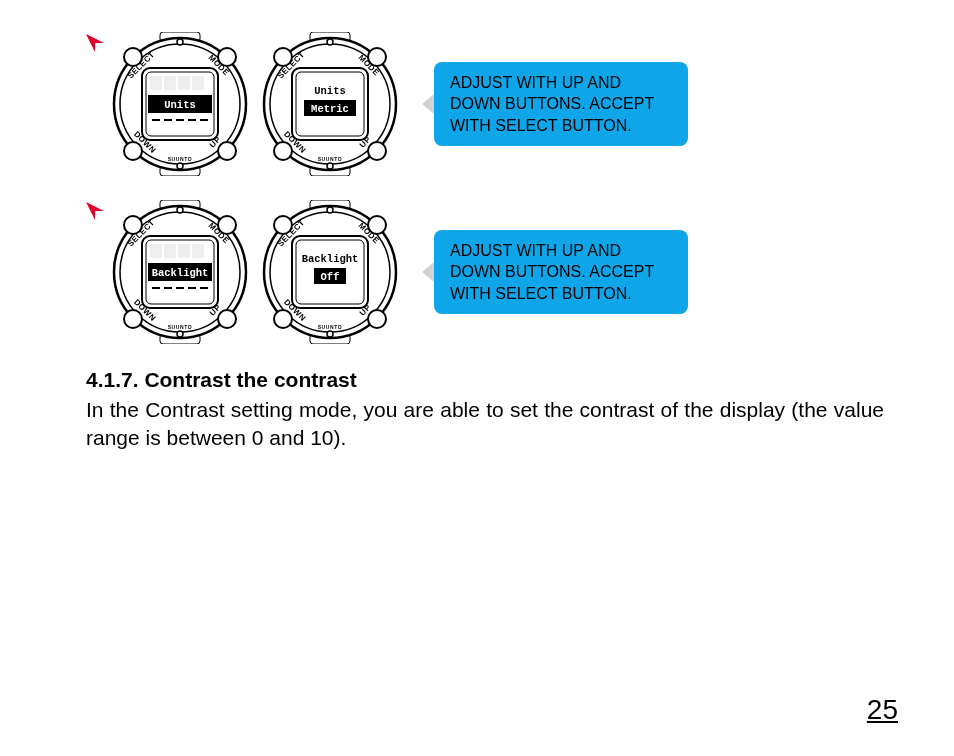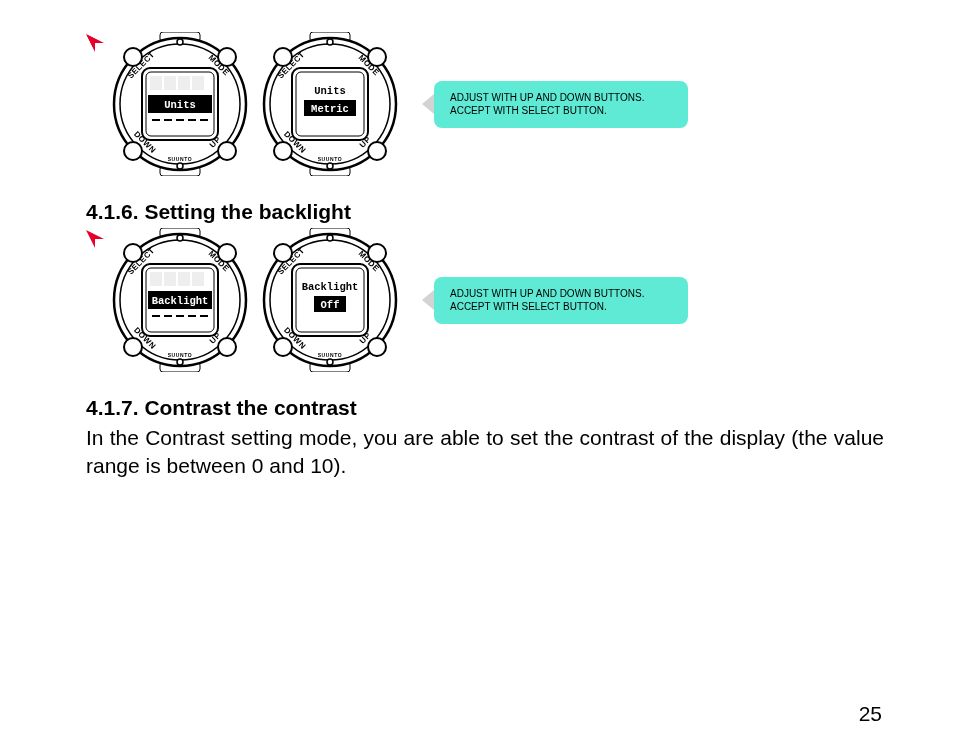--- a/index.html
+++ b/index.html
@@ -61,24 +61,24 @@
   .face-line {
     font-family: "Courier New", monospace;
     font-weight: 700;
     font-size: 10.5px;
     text-anchor: middle;
   }
   .face-line.light { fill:#000; }
   .face-line.onblack { fill:#fff; }
   
   .callout {
-    background:#5eead4;
+    background:#0ea5e9;
     border-radius:8px;
     padding:10px 18px 10px 16px;
-    font-size:10px;
+    font-size:16px;
     font-weight:400;
     line-height:1.35;
     color:#000;
     position:relative;
     margin-left:28px;
     width:220px;
     font-family: Arial, Helvetica, sans-serif;
   }
   .callout::before{
     content:"";
@@ -101,23 +101,24 @@
   p.body {
     font-size:21px;
     line-height:1.33;
     margin:2px 0 16px 0;
     font-family: Arial, Helvetica, sans-serif;
     text-align: justify;
   }
   .page-num {
     position:absolute;
     bottom:30px;
-    right:72px;
-    font-size:21px;
-    font-family: Arial, Helvetica, sans-serif;
+    right:56px;
+    font-size:28px;
+    font-family: Arial, Helvetica, sans-serif;
+    text-decoration: underline;
   }
 </style>
 </head>
 <body>
 
 <div class="page">
 
   <div class="figure-row">
     <span class="red-arrow">
       <svg viewBox="0 0 18 18" width="18" height="18">
@@ -211,21 +212,20 @@
           <text class="brand-label" x="72" y="129" text-anchor="middle">SUUNTO</text>
         </svg>
       </div>
     </div>
 
     <div class="callout">
       <span>ADJUST WITH UP AND DOWN BUTTONS. ACCEPT WITH SELECT BUTTON.</span>
     </div>
   </div>
 
-  <h3 class="sec">4.1.6. Setting the backlight</h3>
 
   <div class="figure-row">
     <span class="red-arrow">
       <svg viewBox="0 0 18 18" width="18" height="18">
           <polygon points="0,0 18,9 9,9 9,18" fill="#e4002b"></polygon>
         </svg>
     </span>
 
     <div class="watches">
 

